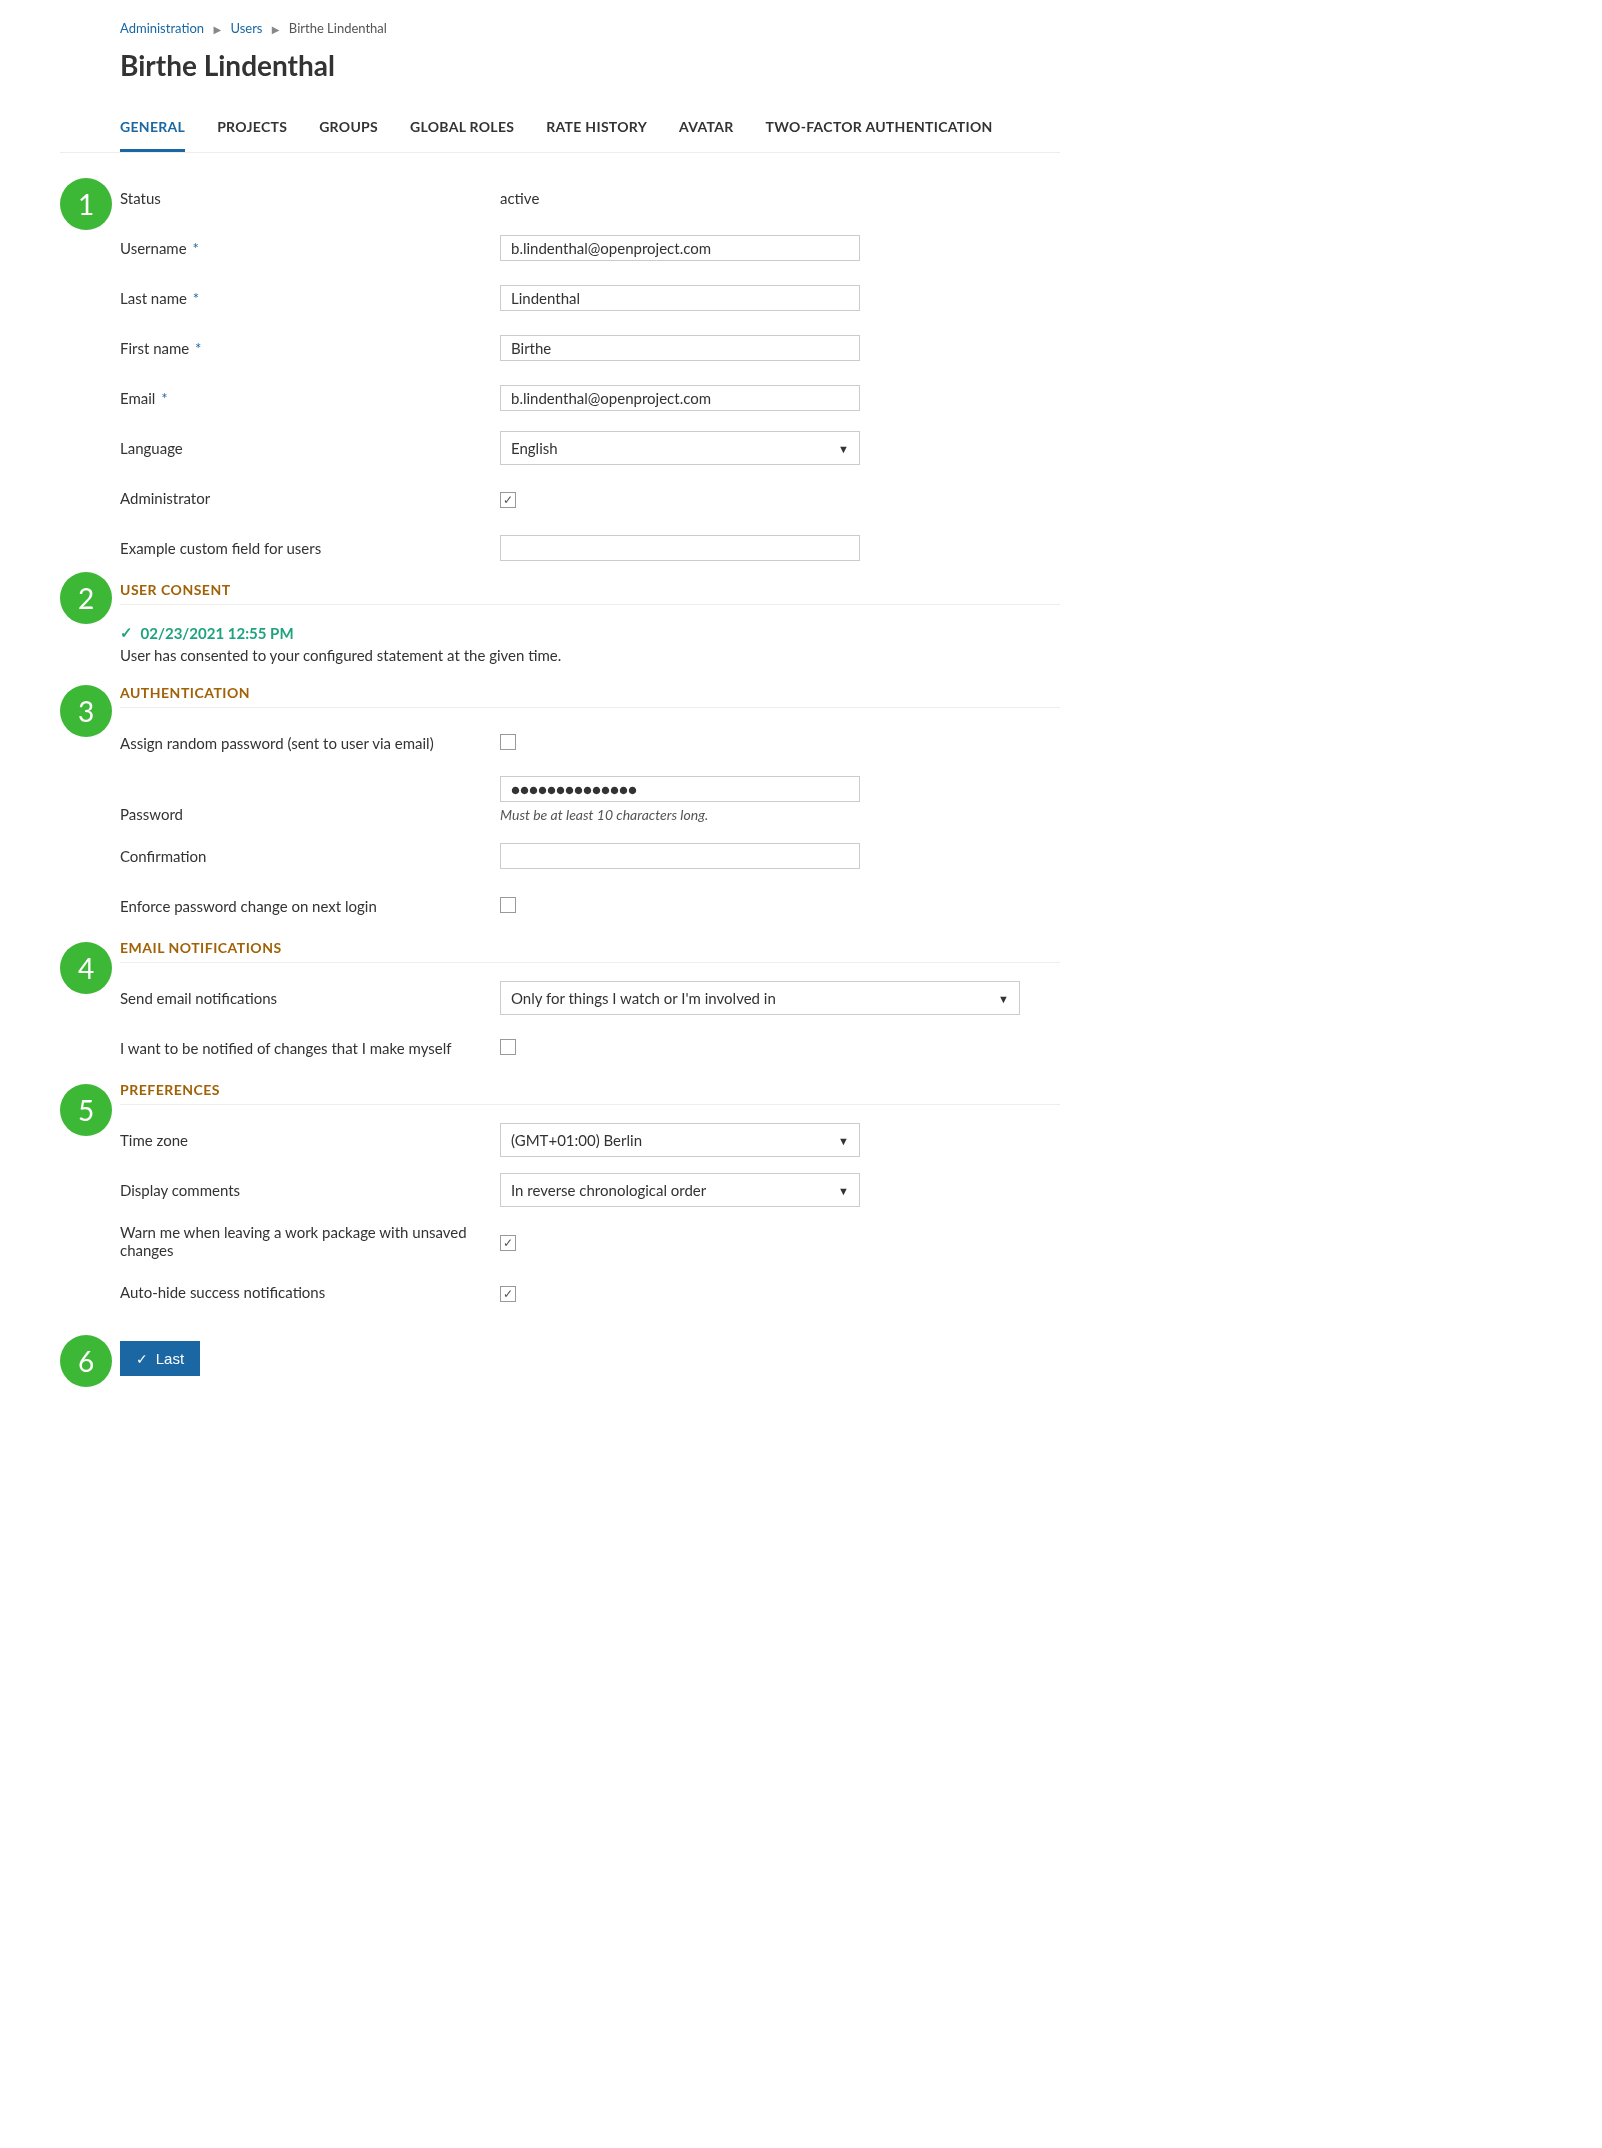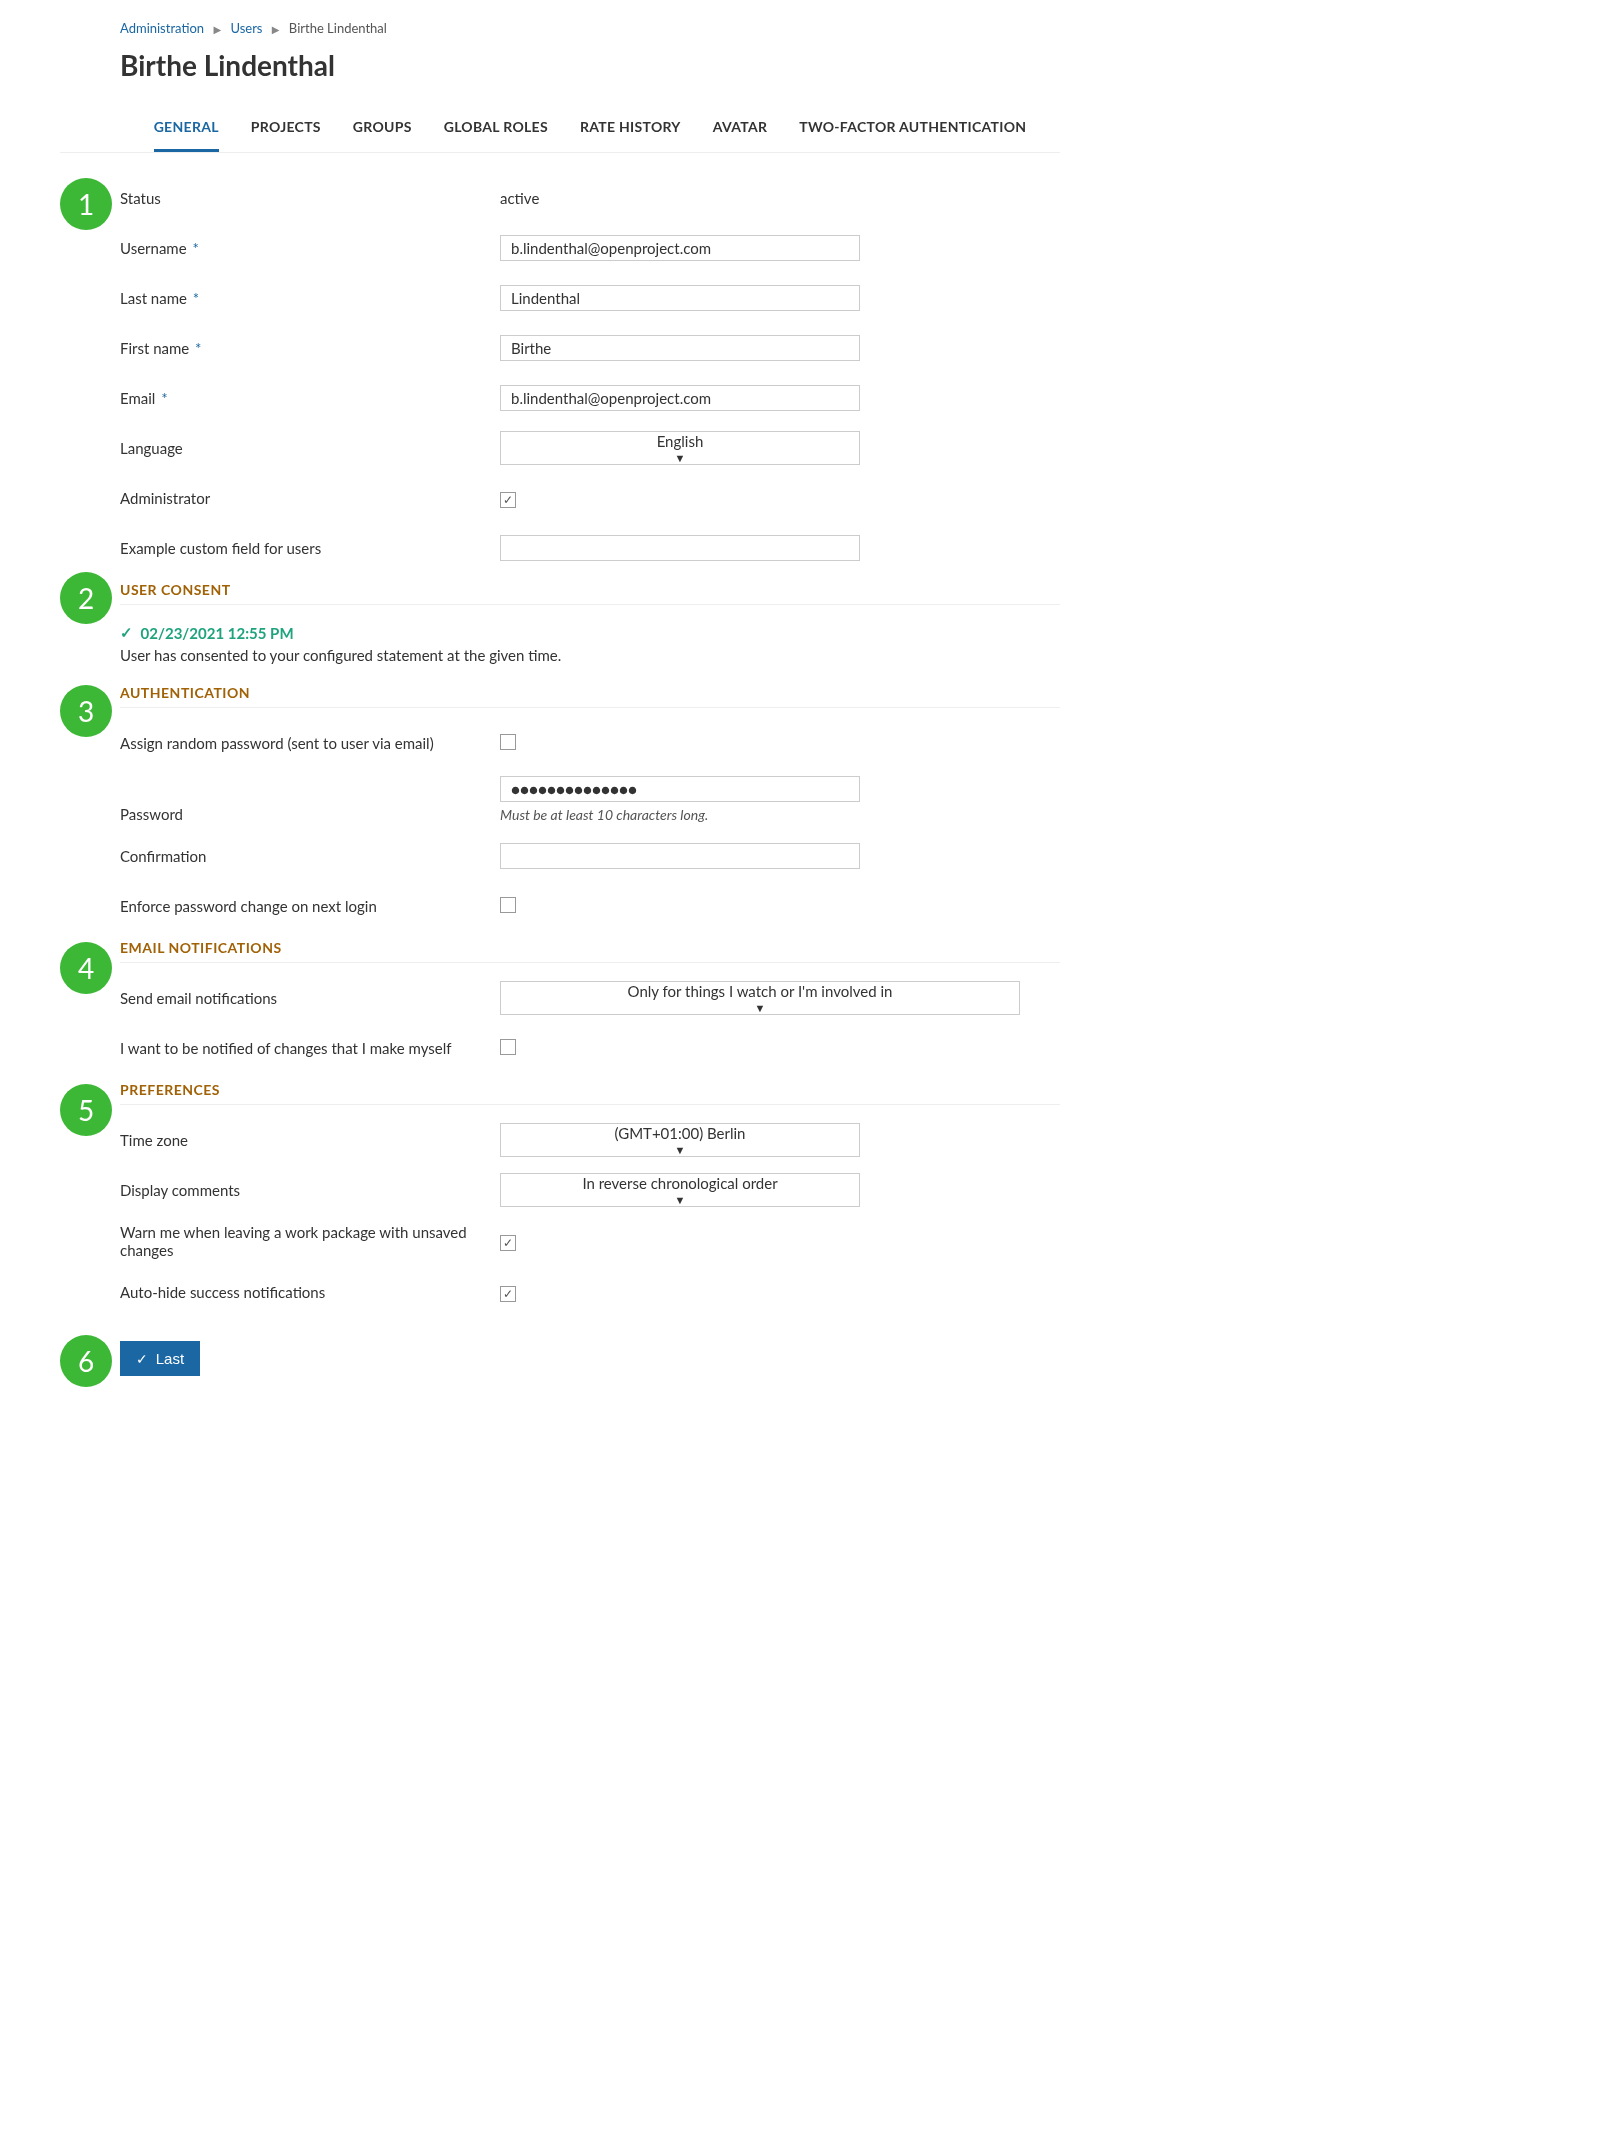--- a/index.html
+++ b/index.html
@@ -29,21 +29,20 @@
   margin-bottom: 28px;
   padding-left: 60px;
 }
 
 .tabs {
   display: flex;
   gap: 32px;
   border-bottom: 1px solid #eee;
   padding-left: 60px;
   margin-bottom: 28px;
-  justify-content: center;
 }
 .tab {
   padding: 8px 0 14px;
   font-size: 14px;
   font-weight: 700;
   color: #333;
   letter-spacing: 0.3px;
   cursor: pointer;
   border-bottom: 3px solid transparent;
 }
@@ -94,21 +93,20 @@
   width: 360px;
   height: 34px;
   border: 1px solid #ccc;
   background: #fff;
   font-size: 15px;
   display: flex;
   align-items: center;
   justify-content: space-between;
   padding: 0 10px;
   cursor: pointer;
-  flex-direction: column;
 }
 .select.wide { width: 520px; }
 .select .caret { font-size: 11px; color: #333; }
 
 .checkbox {
   width: 16px;
   height: 16px;
   border: 1px solid #999;
   display: inline-flex;
   align-items: center;

